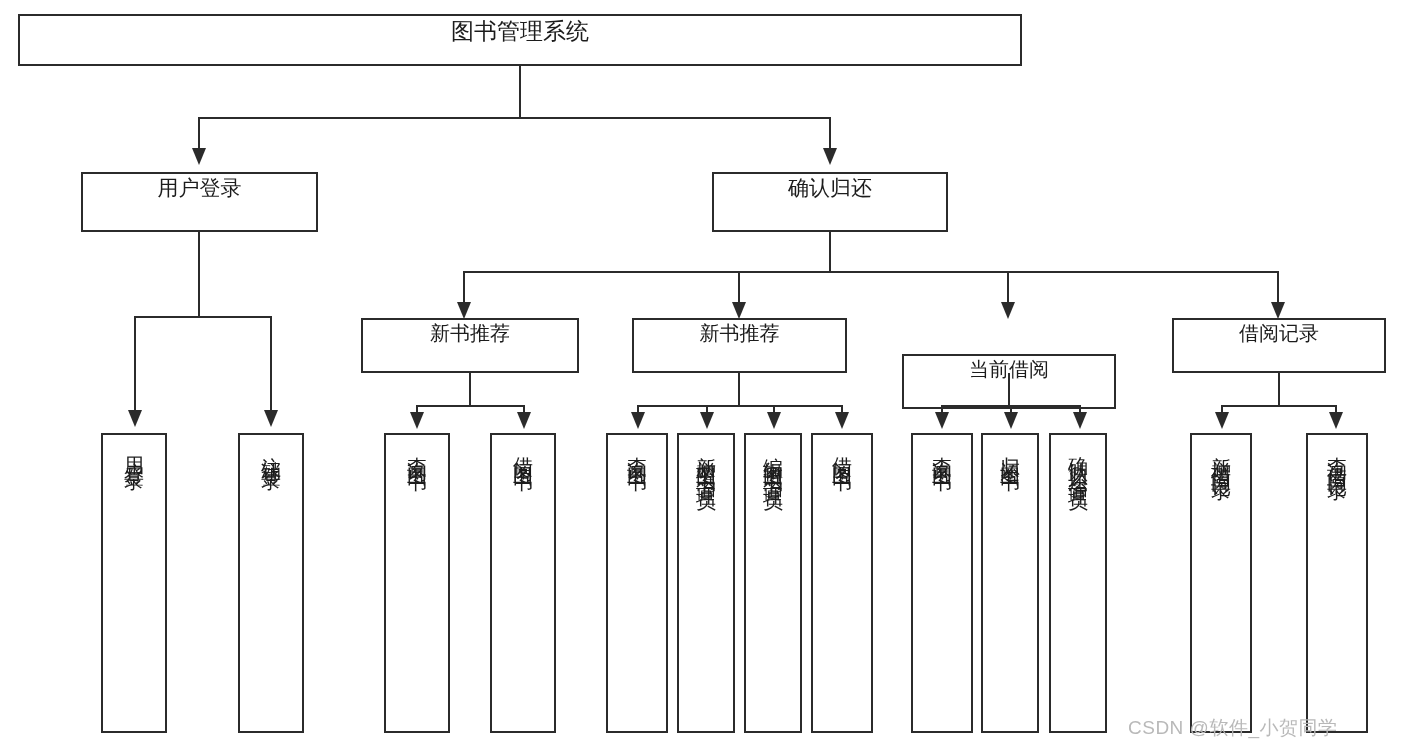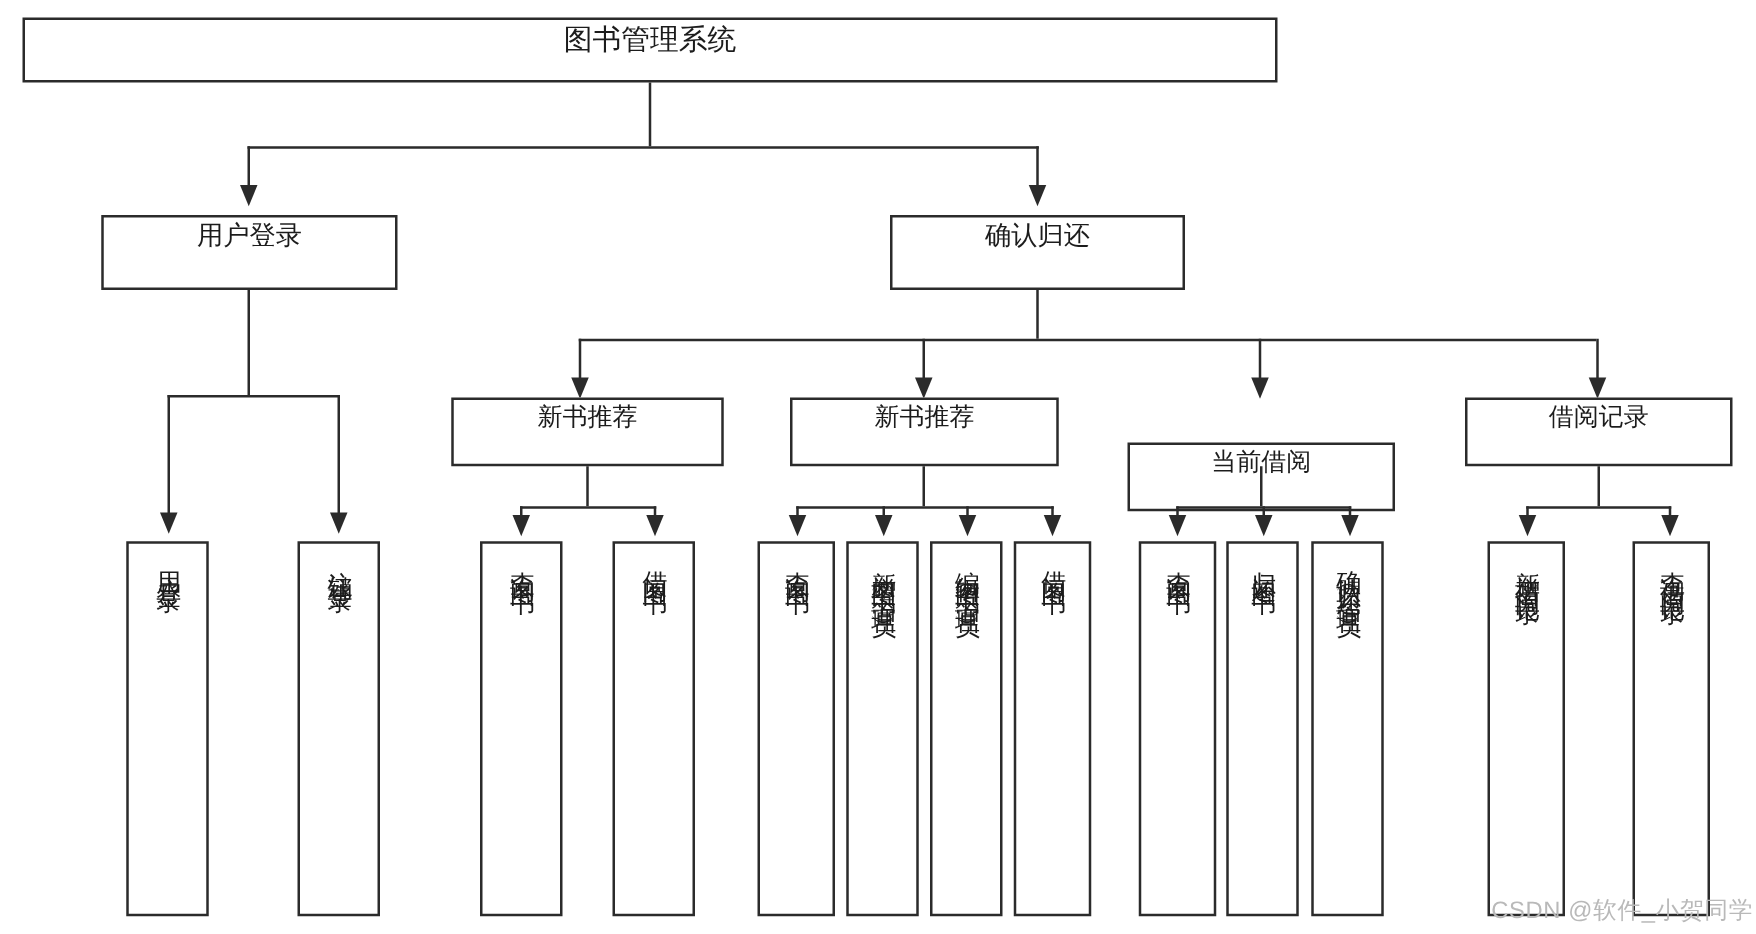--- a/index.html
+++ b/index.html
@@ -199,15 +199,15 @@
     <span class="vtext">确认归还（管理员）</span>
   </div>
 
   <div class="node leaf" style="left:1190px; top:433px; width:62px; height:300px;">
     <span class="vtext">新增借阅记录</span>
   </div>
   <div class="node leaf" style="left:1306px; top:433px; width:62px; height:300px;">
     <span class="vtext">查询借阅记录</span>
   </div>
 
-  <div class="watermark" style="left:1193px; top:715px;">CSDN @软件_小贺同学</div>
+  <div class="watermark" style="left:1128px; top:715px;">CSDN @软件_小贺同学</div>
 
 </div>
 
 </body></html>

